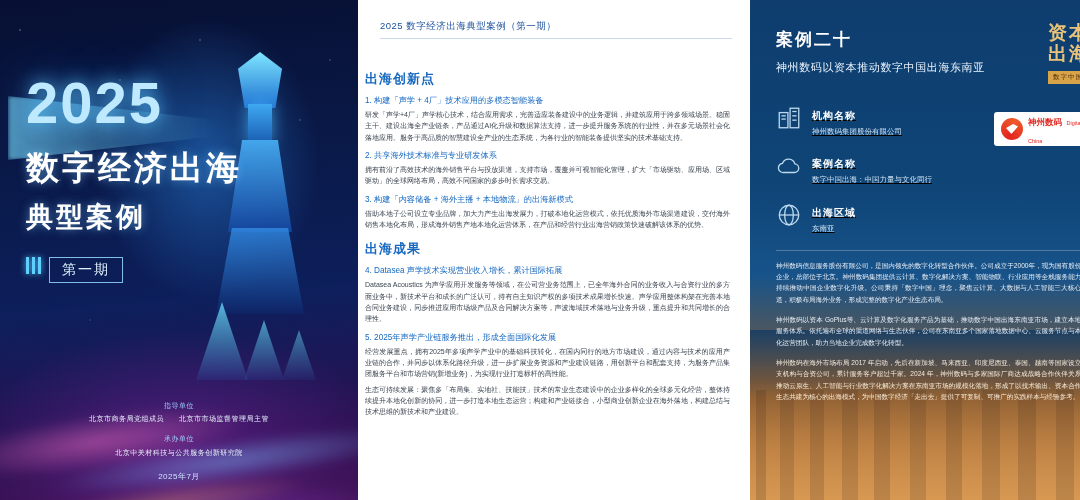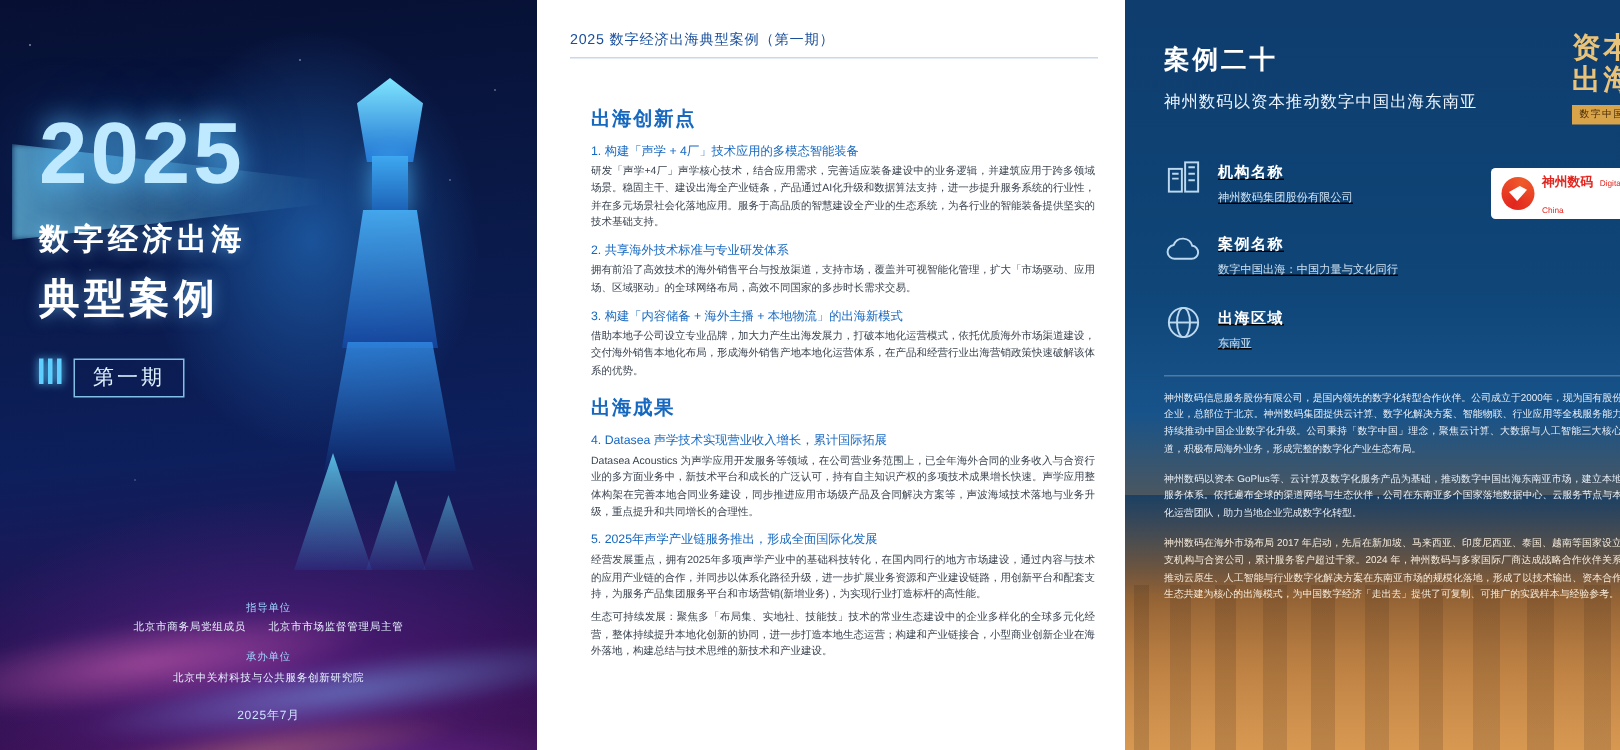--- a/index.html
+++ b/index.html
@@ -58,41 +58,41 @@
     background:
       radial-gradient(ellipse 220px 40px at 30% 60%, rgba(255,120,200,.45), transparent 70%),
       radial-gradient(ellipse 260px 30px at 60% 75%, rgba(120,190,255,.45), transparent 70%),
       radial-gradient(ellipse 200px 26px at 45% 88%, rgba(255,170,120,.35), transparent 70%),
       radial-gradient(ellipse 300px 50px at 50% 100%, rgba(160,80,230,.4), transparent 70%);
     transform:rotate(-8deg);filter:blur(4px);}
 
   .cover-title{position:absolute;left:26px;top:74px;z-index:5;}
   .year{font-size:58px;font-weight:bold;letter-spacing:2px;line-height:1;
     color:#bfe9ff;text-shadow:0 0 18px rgba(90,200,255,.9),0 0 40px rgba(60,150,255,.6);}
-  .t1{margin-top:14px;font-size:20px;font-weight:bold;color:#ffffff;letter-spacing:3px;
+  .t1{margin-top:14px;font-size:33px;font-weight:bold;color:#ffffff;letter-spacing:3px;
       text-shadow:0 0 10px rgba(120,200,255,.6);}
   .t2{margin-top:8px;font-size:27px;font-weight:bold;color:#ffffff;letter-spacing:3px;
       text-shadow:0 0 10px rgba(120,200,255,.6);}
   .issue{margin-top:22px;display:inline-flex;align-items:flex-start;gap:8px;}
   .issue .bars{display:flex;gap:3px;}
   .issue .bars i{display:block;width:3px;height:17px;background:#5fd0ff;box-shadow:0 0 6px #5fd0ff;}
   .issue .txt{border:1px solid rgba(150,220,255,.85);color:#dff3ff;font-size:14px;
     padding:3px 12px;letter-spacing:2px;}
   .cover-foot{position:absolute;left:0;right:0;bottom:16px;text-align:center;z-index:5;
     color:#cfe2ff;font-size:7px;line-height:1.9;letter-spacing:.5px;}
   .cover-foot .lbl{color:#9fd2ff;}
   .cover-foot .orgs{color:#e6f1ff;}
   .cover-date{margin-top:10px;font-size:8px;color:#cfe2ff;}
 
   
   .mid{position:relative;width:360px;flex:0 0 360px;height:500px;background:#ffffff;padding:16px;}
   .mid-header{position:absolute;left:22px;top:20px;right:18px;}
   .mid-header .hd{font-size:9.5px;color:#1a4f9c;letter-spacing:.5px;}
   .mid-header .rule{margin-top:5px;height:1px;background:#c9d8ea;}
-  .mid-body{position:absolute;left:36px;top:52px;right:20px;}
+  .mid-body{position:absolute;left:7px;top:52px;right:20px;}
   .sec-title{font-size:13px;font-weight:bold;color:#1769c0;letter-spacing:1px;margin:10px 0 6px;}
   .sec-title.first{margin-top:18px;}
   .sub-title{font-size:8.2px;font-weight:normal;color:#1769c0;margin:7px 0 3px;}
   .para{font-size:7px;color:#3b4450;line-height:1.62;text-align:justify;margin:0 0 4px;}
   .mid-foot{position:absolute;left:0;right:0;bottom:10px;text-align:center;color:#9aa7b5;font-size:7px;}
 
   
   .right{position:relative;width:362px;flex:0 0 362px;height:500px;overflow:hidden;
     background:linear-gradient(180deg,#0e3d6e 0%,#0f4577 38%,#17538a 55%,#7a5a3a 76%,#c98a4a 90%,#e0a55e 100%);}
   .city{position:absolute;left:0;right:0;bottom:0;height:170px;

